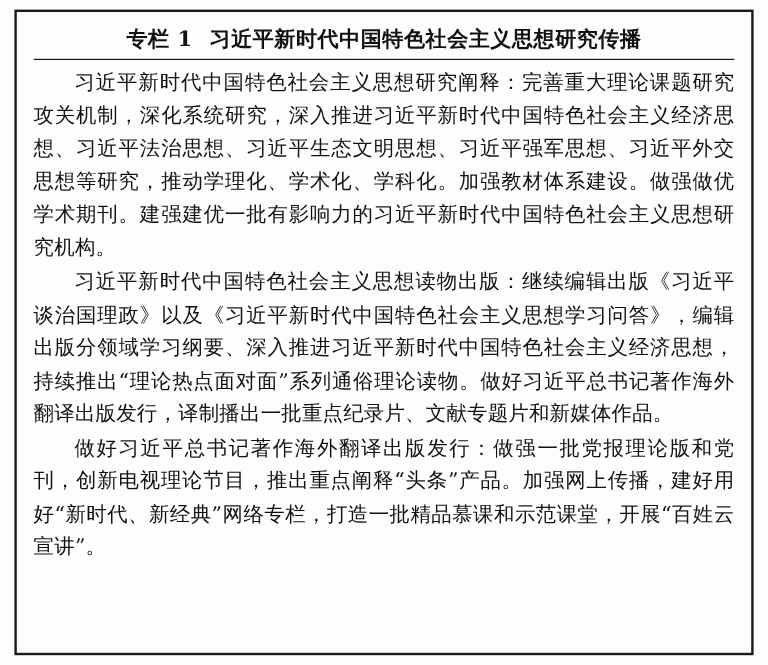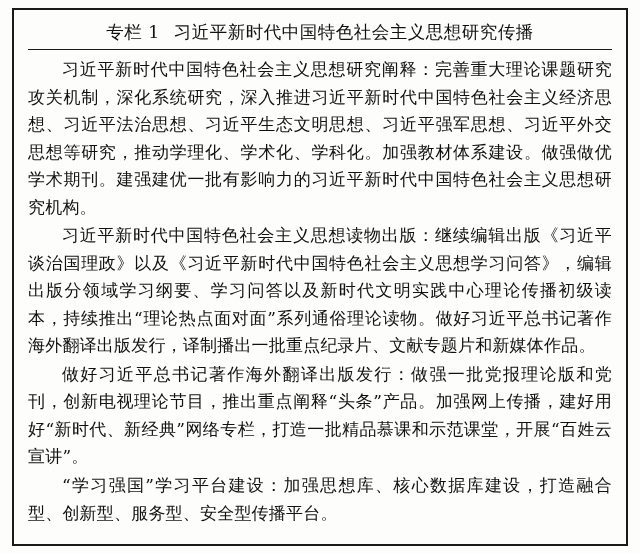--- a/index.html
+++ b/index.html
@@ -24,21 +24,21 @@
   .box {
     border: 2px solid #1a1a1a;
     box-sizing: border-box;
     width: 100%;
     height: 100%;
     padding: 6px 14px 8px 14px;
     background: #fdfdfb;
   }
   .title {
     text-align: center;
-    font-weight: normal;
+    font-weight: bold;
     font-size: 17.5px;
     letter-spacing: 0.5px;
     padding: 4px 0 3px 0;
     white-space: nowrap;
   }
   .title .lbl {
     margin-right: 14px;
   }
   .rule {
     border-bottom: 1.6px solid #1a1a1a;
@@ -63,19 +63,18 @@
   <div class="box">
 
     <div class="title">
       <span class="lbl">专栏 1</span><span>习近平新时代中国特色社会主义思想研究传播</span>
     </div>
 
     <div class="rule"></div>
 
     <div class="body">
       <p class="para">习近平新时代中国特色社会主义思想研究阐释：完善重大理论课题研究攻关机制，深化系统研究，深入推进习近平新时代中国特色社会主义经济思想、习近平法治思想、习近平生态文明思想、习近平强军思想、习近平外交思想等研究，推动学理化、学术化、学科化。加强教材体系建设。做强做优学术期刊。建强建优一批有影响力的习近平新时代中国特色社会主义思想研究机构。</p>
-      <p class="para">习近平新时代中国特色社会主义思想读物出版：继续编辑出版《习近平谈治国理政》以及《习近平新时代中国特色社会主义思想学习问答》，编辑出版分领域学习纲要、学习问答以及新时代文明实践中心理论传播初级读本，持续推出“理论热点面对面”系列通俗理论读物。做好习近平总书记著作海外翻译出版发行，译制播出一批重点纪录片、文献专题片和新媒体作品。</p>
+      <p class="para">习近平新时代中国特色社会主义思想读物出版：继续编辑出版《习近平谈治国理政》以及《习近平新时代中国特色社会主义思想学习问答》，编辑出版分领域学习纲要、深入推进习近平新时代中国特色社会主义经济思想，持续推出“理论热点面对面”系列通俗理论读物。做好习近平总书记著作海外翻译出版发行，译制播出一批重点纪录片、文献专题片和新媒体作品。</p>
       <p class="para">做好习近平总书记著作海外翻译出版发行：做强一批党报理论版和党刊，创新电视理论节目，推出重点阐释“头条”产品。加强网上传播，建好用好“新时代、新经典”网络专栏，打造一批精品慕课和示范课堂，开展“百姓云宣讲”。</p>
-      <p class="para">“学习强国”学习平台建设：加强思想库、核心数据库建设，打造融合型、创新型、服务型、安全型传播平台。</p>
     </div>
 
   </div>
 </div>
 
 </body></html>

